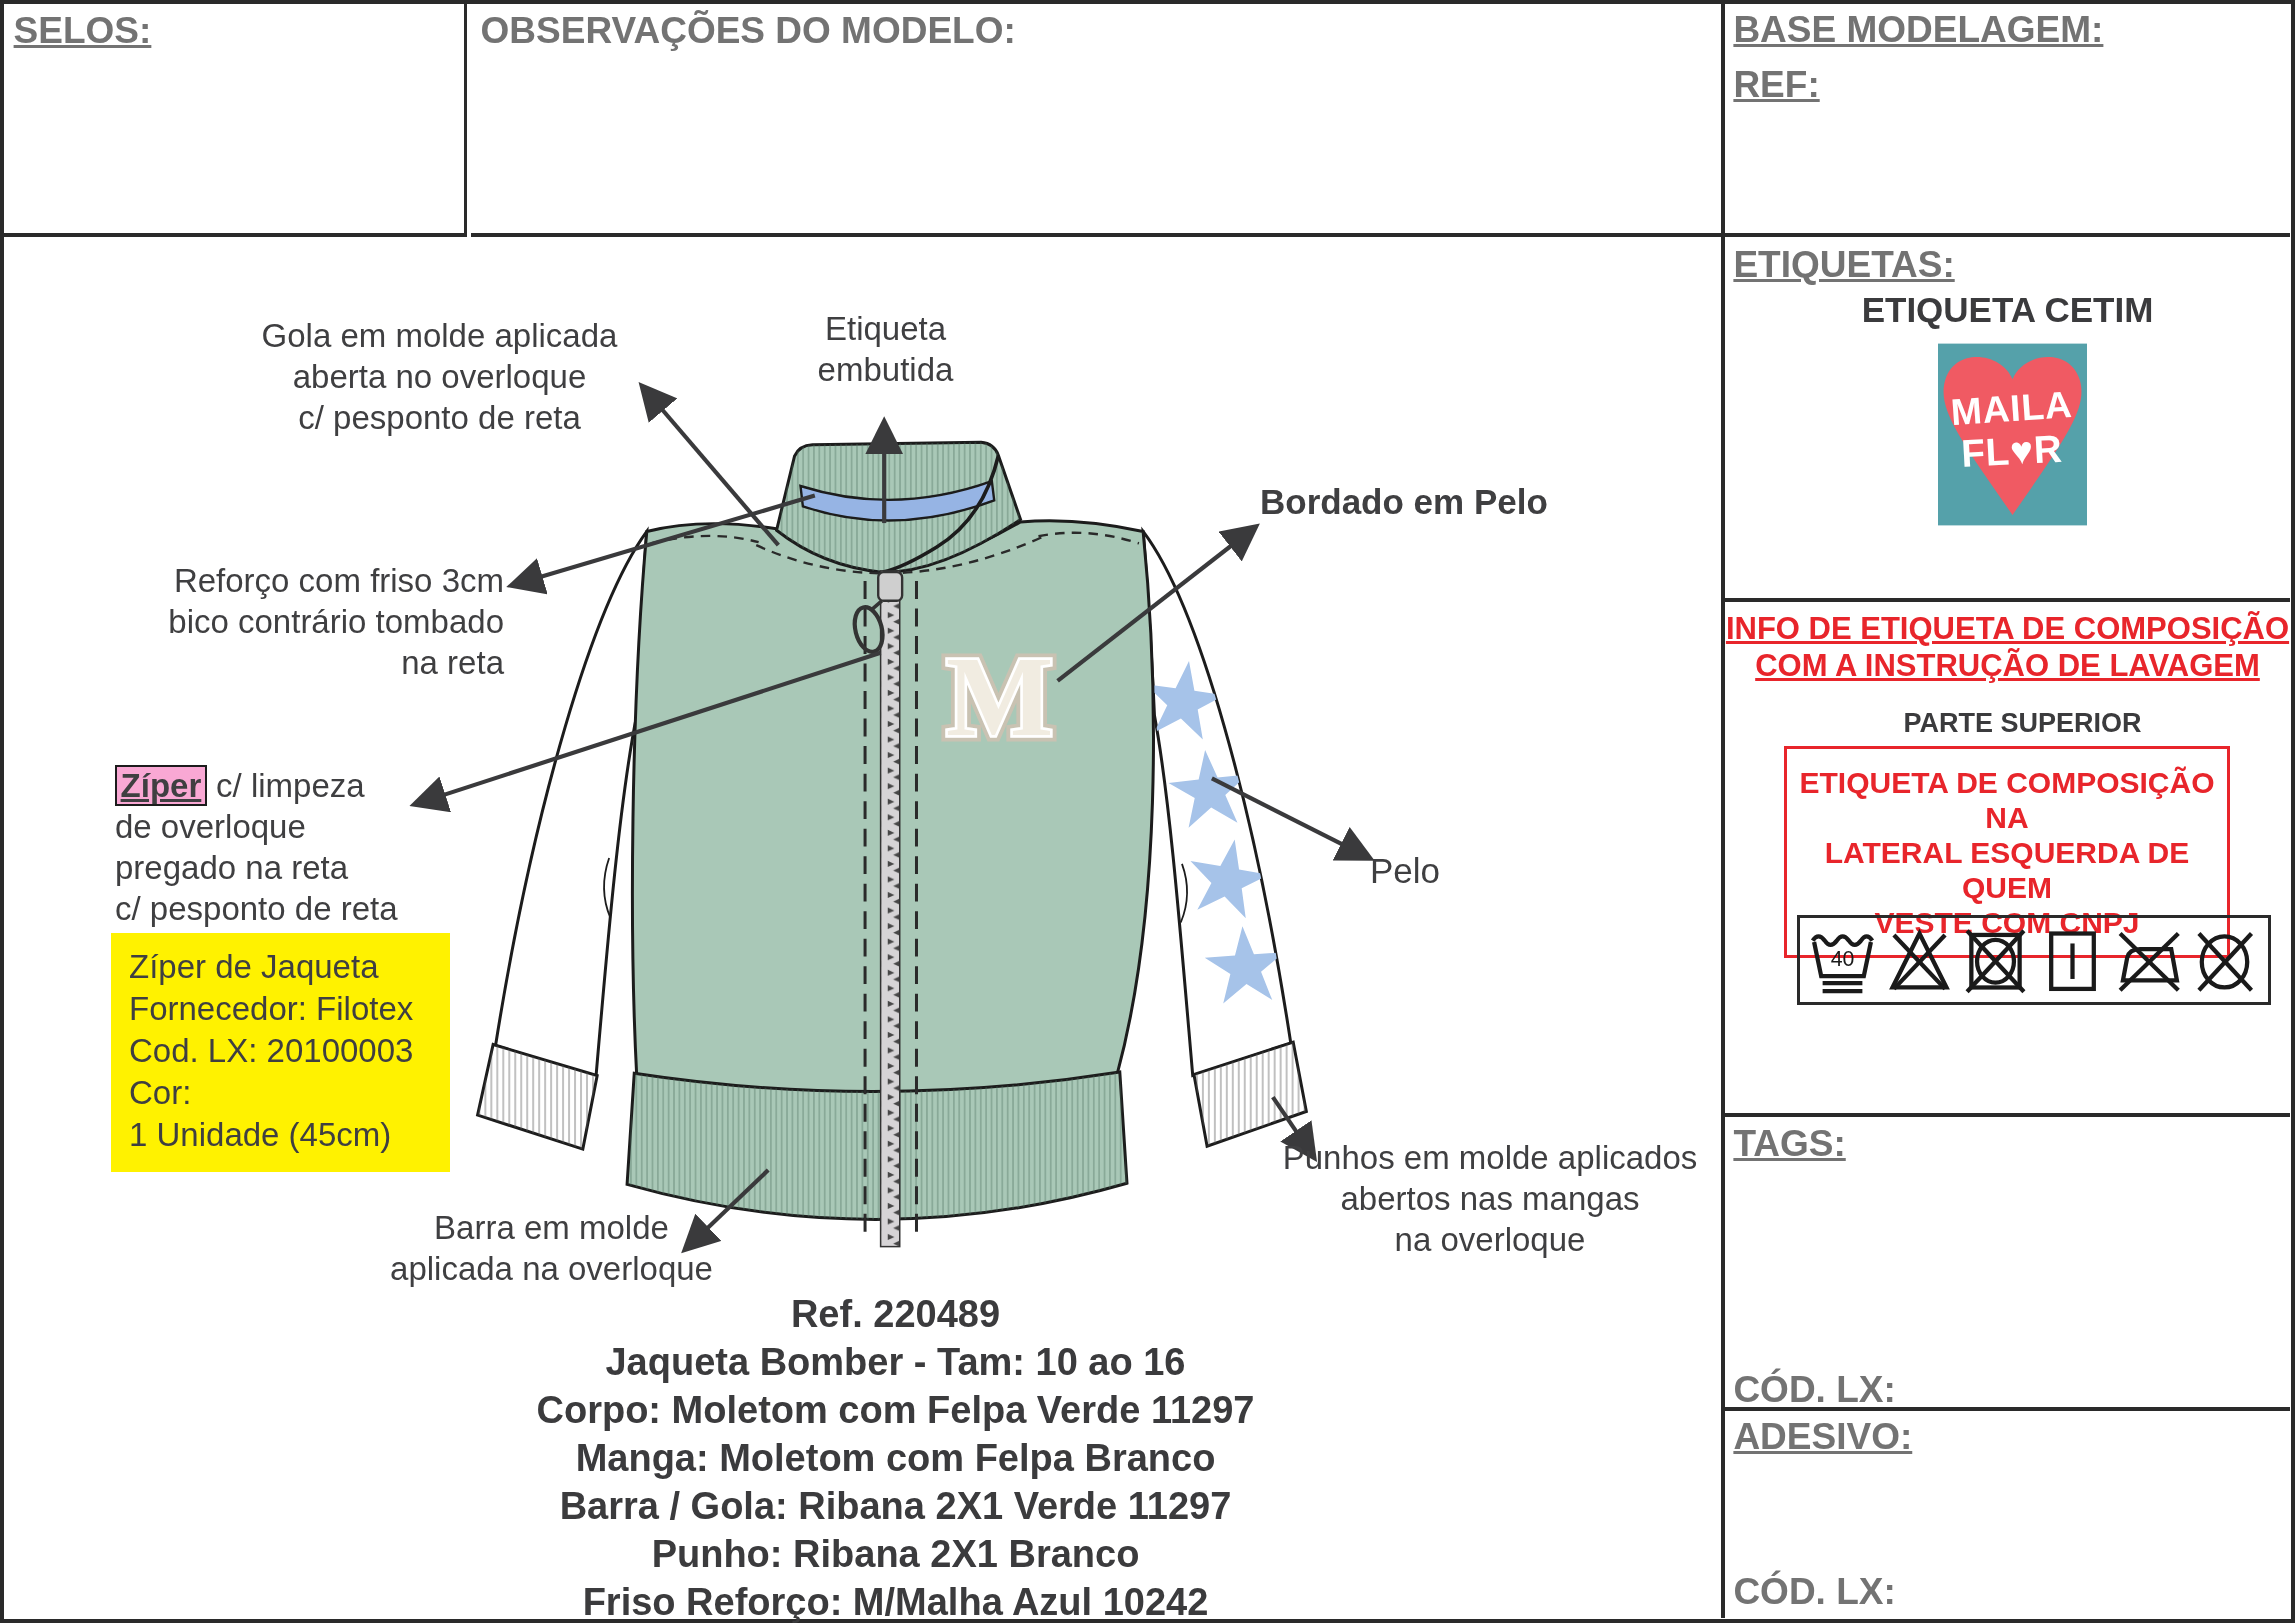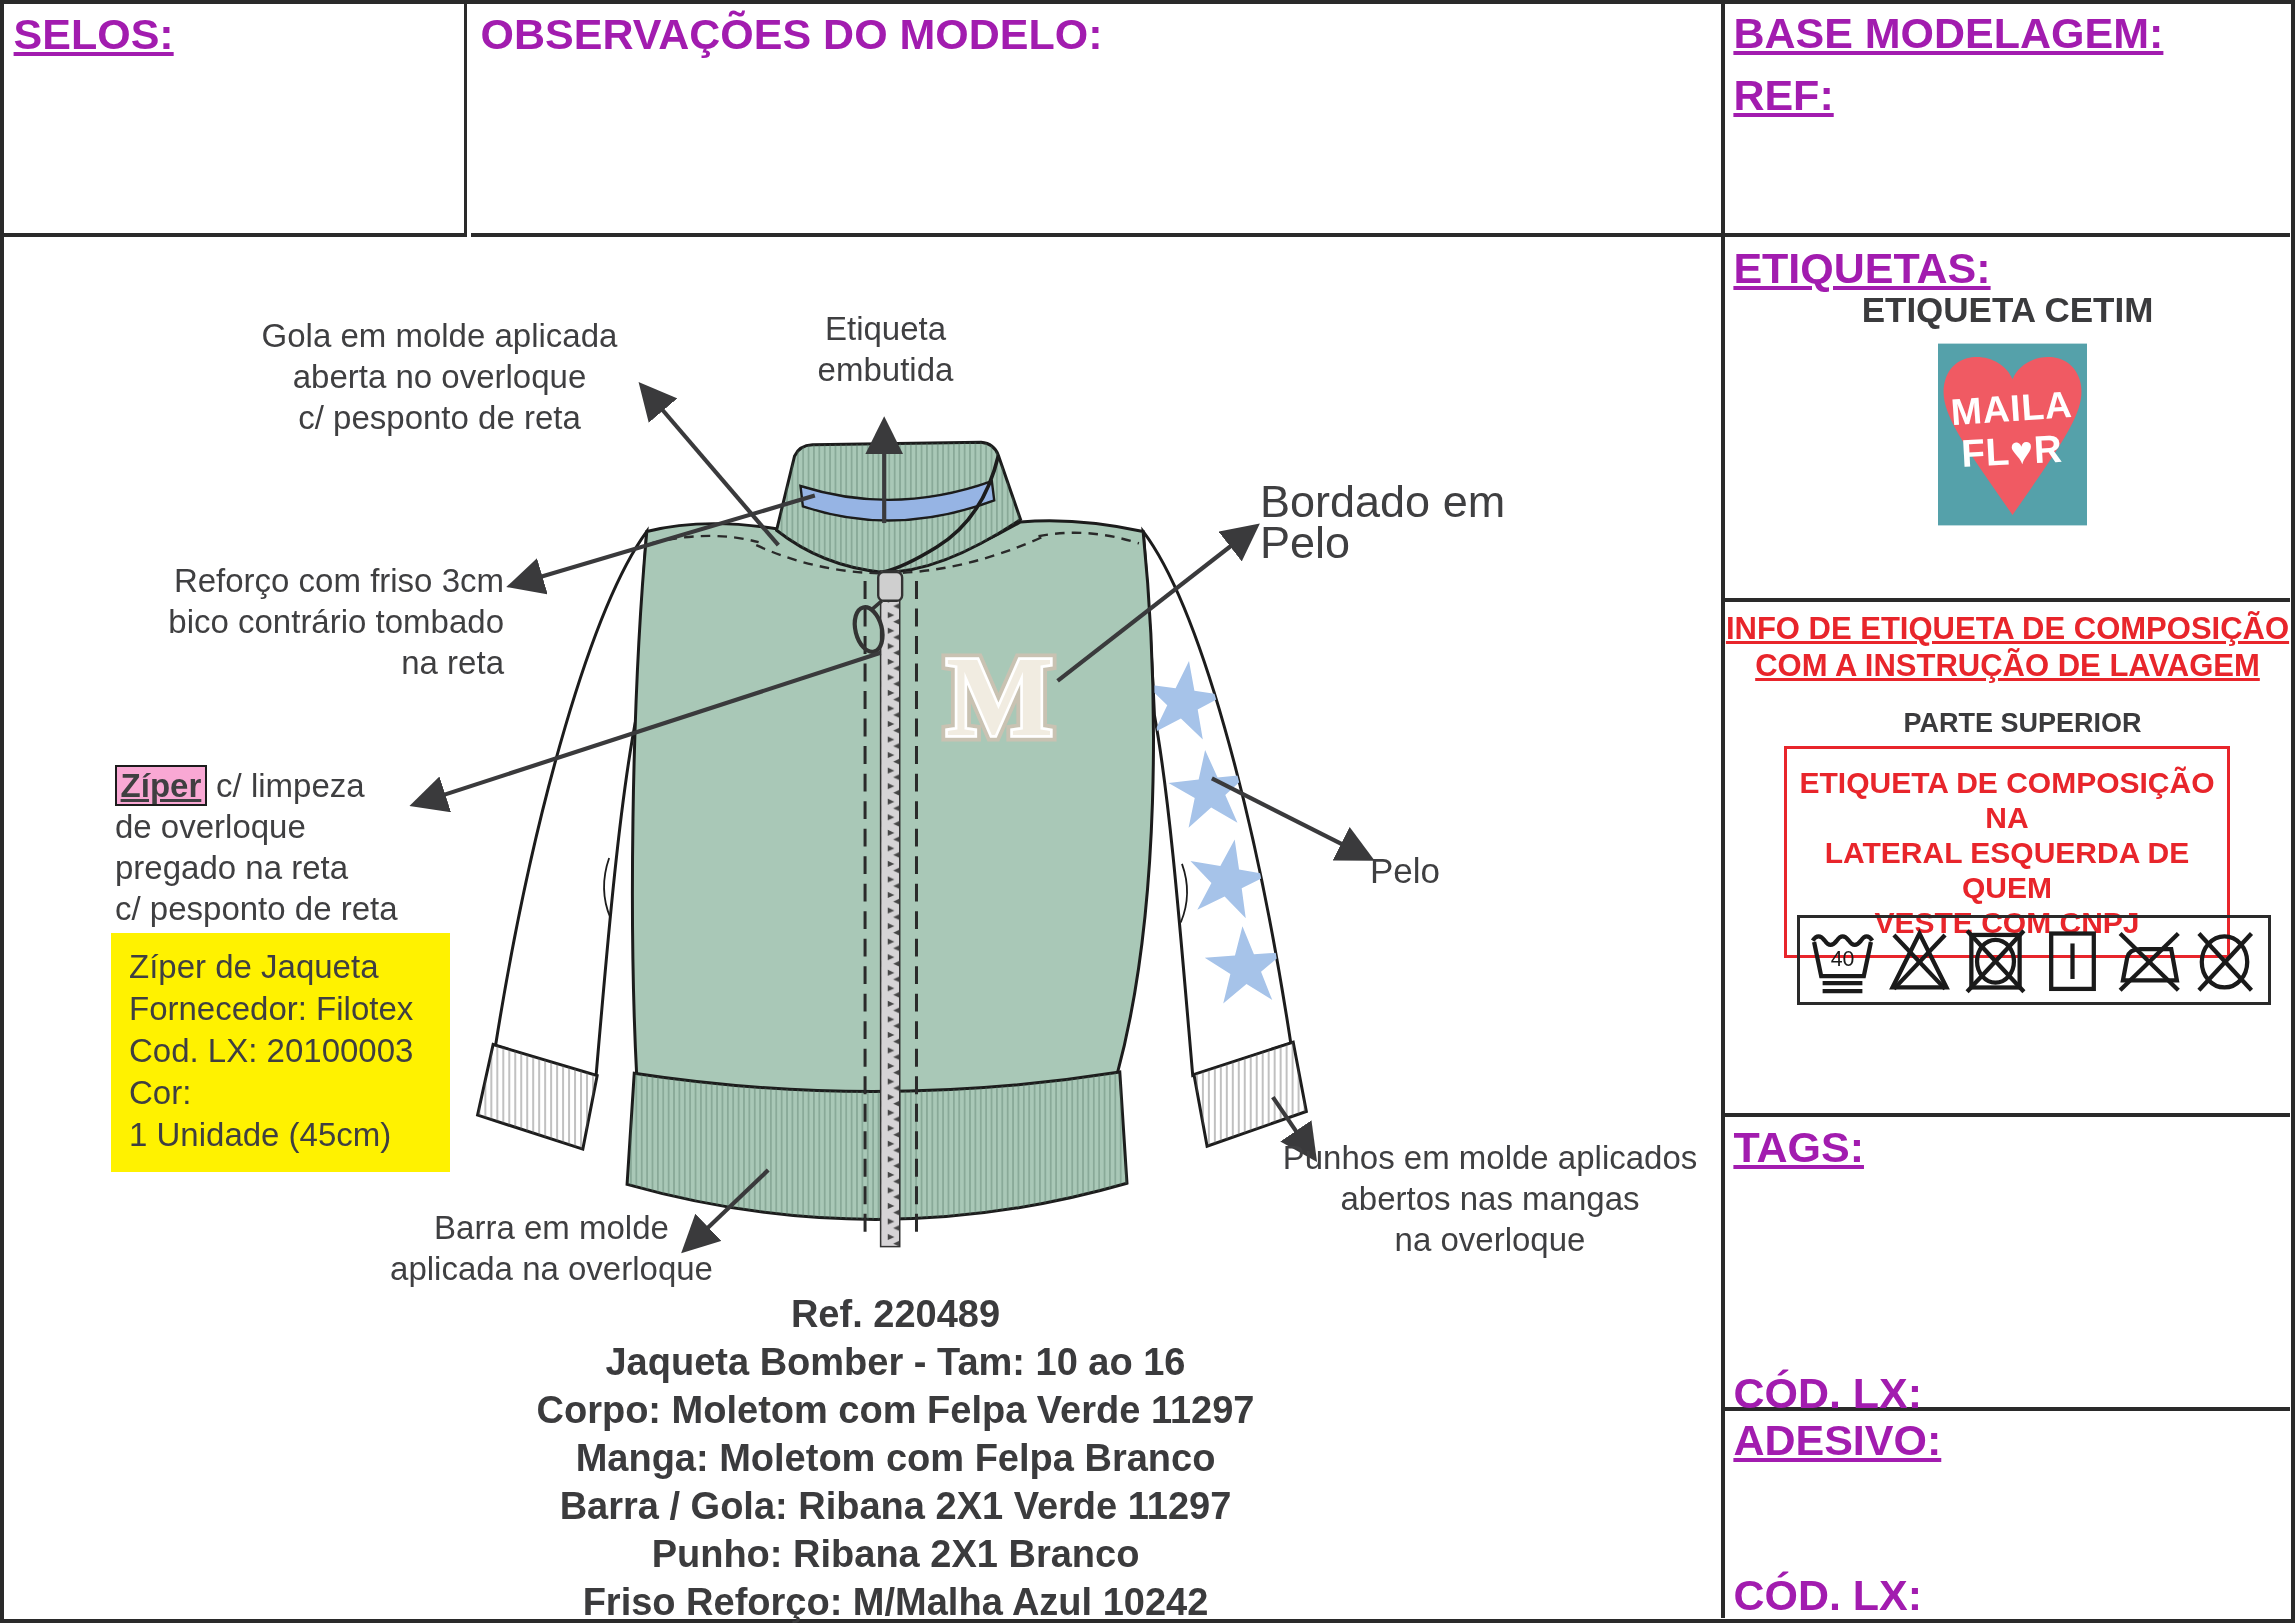--- a/index.html
+++ b/index.html
@@ -1,20 +1,20 @@
 <!DOCTYPE html>
 <html style="font-size:9.6px"><head>
 <meta charset="utf-8">
 <style>
   html,body{margin:0;padding:0;background:#ffffff;}
   body{width:2295px;height:1623px;overflow:hidden;font-family:"Liberation Sans",sans-serif;}
   .sheet{position:absolute;left:0;top:0;width:2295px;height:1623px;box-sizing:border-box;
          border:4.8px solid #2a2a2a;background:#ffffff;}
   .abs{position:absolute;}
-  .redlab{color:#a21caf;font-weight:bold;font-size:43px;}
+  .redlab{color:#737373;font-weight:bold;font-size:37px;}
   .u{text-decoration:underline;}
   .pre{white-space:pre-line;}
   
   .cell-selos{left:0;top:0;width:463px;height:233px;border-right:3.6px solid #2a2a2a;
               border-bottom:4.2px solid #2a2a2a;padding:6px 9.6px;box-sizing:border-box;}
   .cell-obs{left:467px;top:0;width:1250px;height:233px;border-bottom:4.2px solid #2a2a2a;
             padding:6px 9.6px;box-sizing:border-box;}
   
   .right-col{left:1717px;top:0;width:569px;height:1614px;border-left:4.2px solid #2a2a2a;box-sizing:border-box;}
   .sec{position:relative;box-sizing:border-box;width:100%;}
@@ -171,21 +171,21 @@
 pregado na reta
  c/ pesponto de reta</div>
   </div>
 
   <div class="abs pre yellow-box">Zíper de Jaqueta
 Fornecedor: Filotex
 Cod. LX: 20100003
 Cor:
 1 Unidade (45cm)</div>
 
-  <div class="abs note lab-bordado" style="font-size:45px;">Bordado em Pelo</div>
+  <div class="abs note lab-bordado" style="font-size:35px;font-weight:bold;">Bordado em Pelo</div>
   <div class="abs note lab-silk" style="font-size:35px;">Pelo</div>
   <div class="abs note center pre lab-punhos">Punhos em molde aplicados
 abertos nas mangas
 na overloque</div>
   <div class="abs note center pre lab-barra">Barra em molde
 aplicada na overloque</div>
 
   <div class="abs pre spec-block">Ref. 220489
 Jaqueta Bomber - Tam: 10 ao 16
 Corpo: Moletom com Felpa Verde 11297

